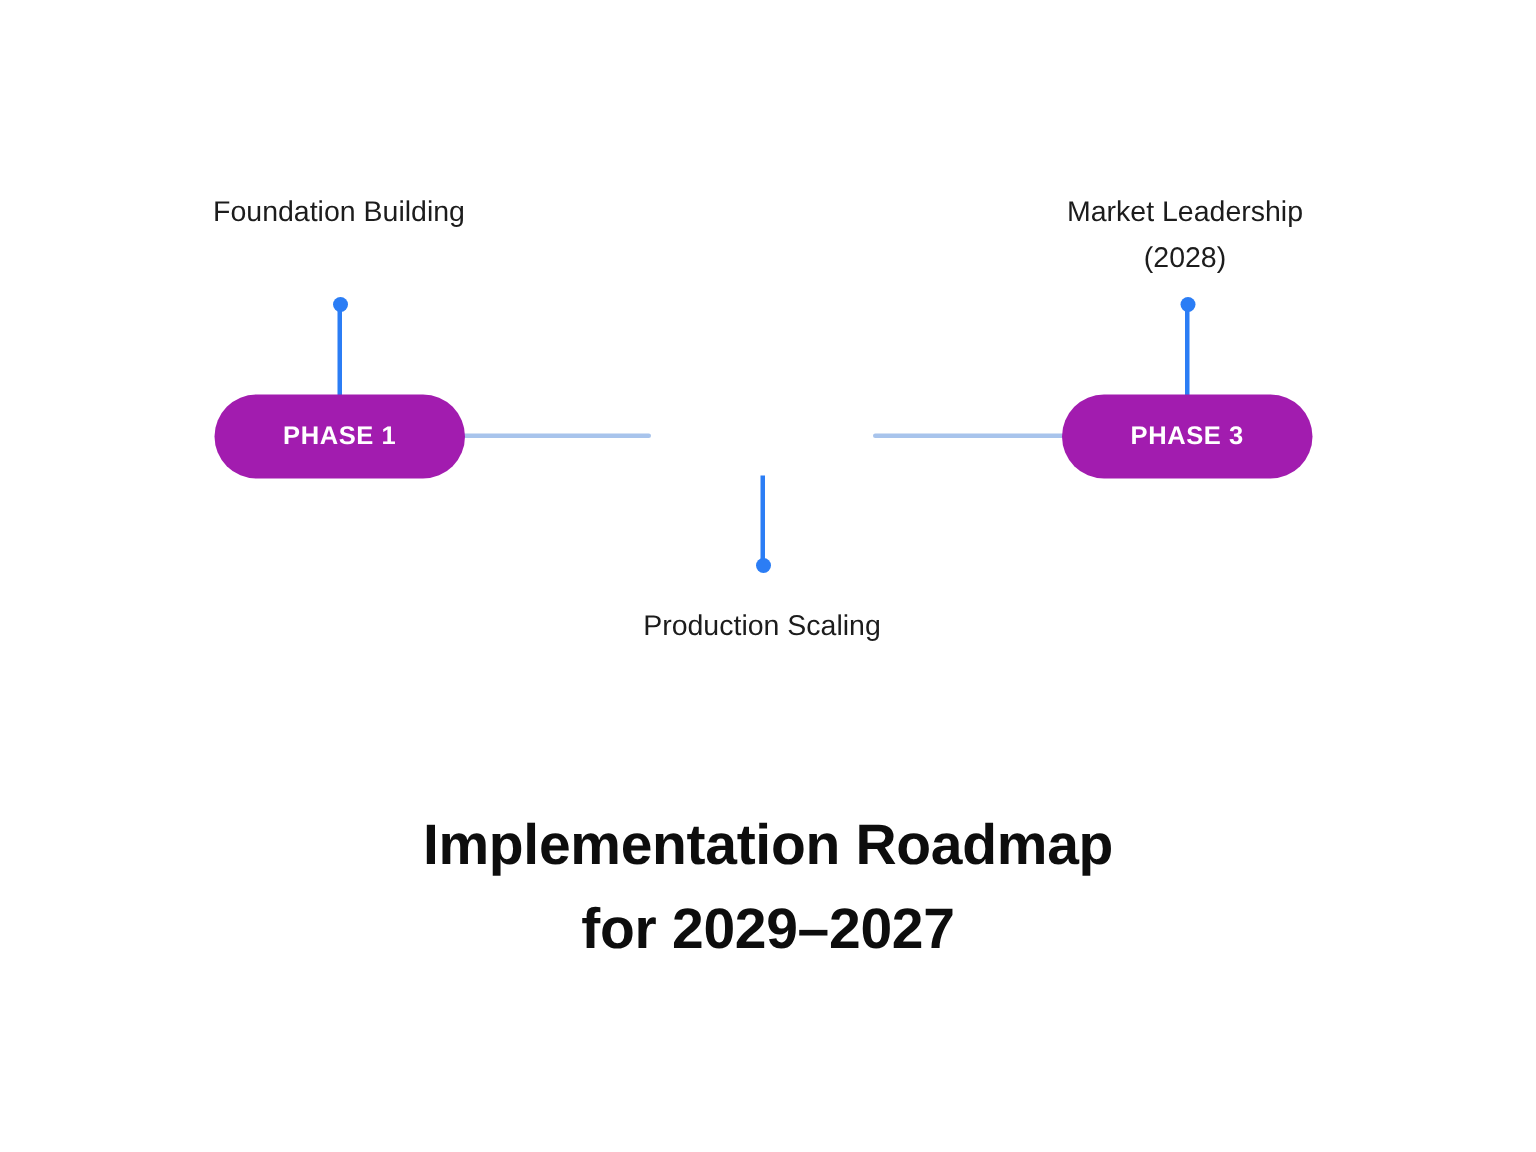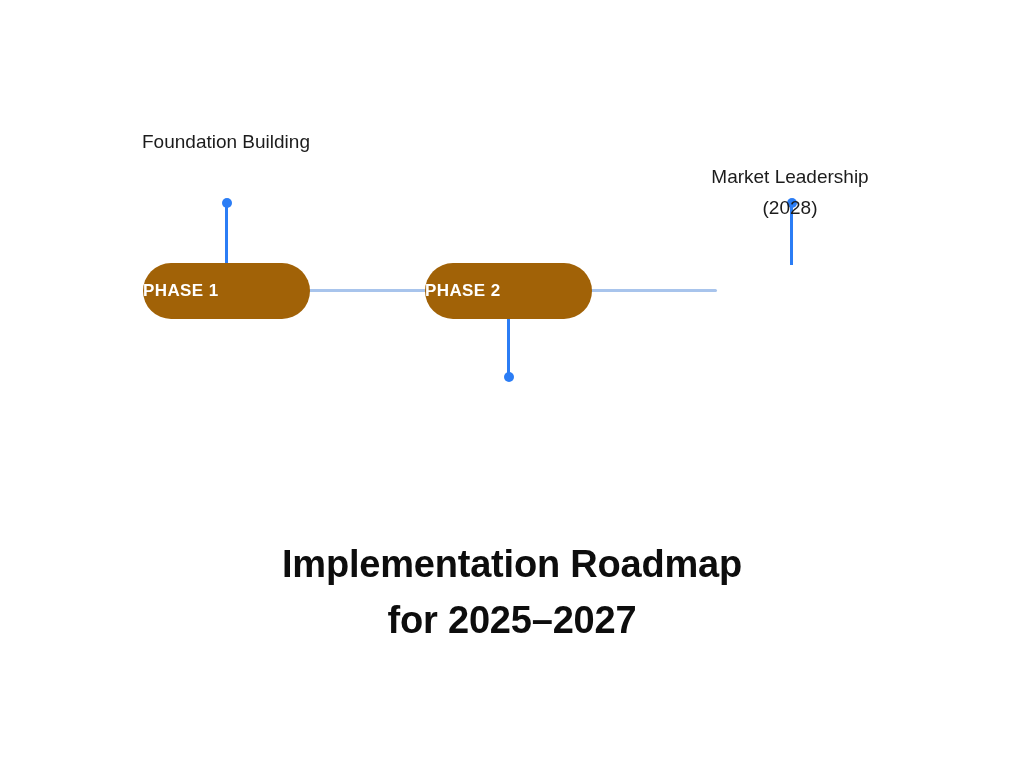--- a/index.html
+++ b/index.html
@@ -28,24 +28,24 @@
   }
   .spine-a { left: 300px; top: 289px; width: 134px; }
   .spine-b { left: 582px; top: 289px; width: 135px; }
 
   
   .pill {
     position: absolute;
     height: 56px;
     width: 167px;
     border-radius: 28px;
-    background: #a16207;
+    background: #a21caf;
     display: flex;
     align-items: center;
-    justify-content: flex-start;
+    justify-content: center;
     box-sizing: border-box;
   }
   .pill-label {
     color: #ffffff;
     font-size: 17px;
     font-weight: bold;
     letter-spacing: 0.4px;
     white-space: nowrap;
   }
   .pill-1 { left: 143px; top: 263px; }
@@ -77,21 +77,21 @@
   .caption {
     position: absolute;
     text-align: center;
     color: #1c1c1c;
     font-size: 19px;
     line-height: 31px;
     font-weight: normal;
     white-space: nowrap;
   }
   .caption-1 { left: 106px;  top: 126px; width: 240px; }
-  .caption-3 { left: 670px;  top: 126px; width: 240px; margin-top: 35px; }
+  .caption-3 { left: 670px;  top: 126px; width: 240px; }
   .caption-2 { left: 388px;  top: 402px; width: 240px; }
   .caption-year { display: block; }
 
   
   .title {
     position: absolute;
     left: 0;
     top: 536px;
     width: 1024px;
     text-align: center;
@@ -113,34 +113,35 @@
 
   <div class="stem stem-up-1"></div>
   <div class="dot dot-1"></div>
   <div class="caption caption-1">
     <span>Foundation Building</span>
   </div>
 
   <div class="stem stem-down-2"></div>
   <div class="dot dot-2"></div>
   <div class="caption caption-2">
+    <span>Production Scaling</span>
   </div>
 
   <div class="stem stem-up-3"></div>
   <div class="dot dot-3"></div>
   <div class="caption caption-3">
     <span>Market Leadership</span>
     <span class="caption-year">(2028)</span>
   </div>
 
   <div class="pill pill-1">
     <span class="pill-label">PHASE 1</span>
   </div>
-  <div class="pill pill-2">
-    <span class="pill-label">PHASE 2</span>
+  <div class="pill pill-3">
+    <span class="pill-label">PHASE 3</span>
   </div>
 
   <div class="title">
     <span class="title-line">Implementation Roadmap</span>
-    <span class="title-line">for 2025–2027</span>
+    <span class="title-line">for 2029–2027</span>
   </div>
 
 </div>
 
 </body></html>

